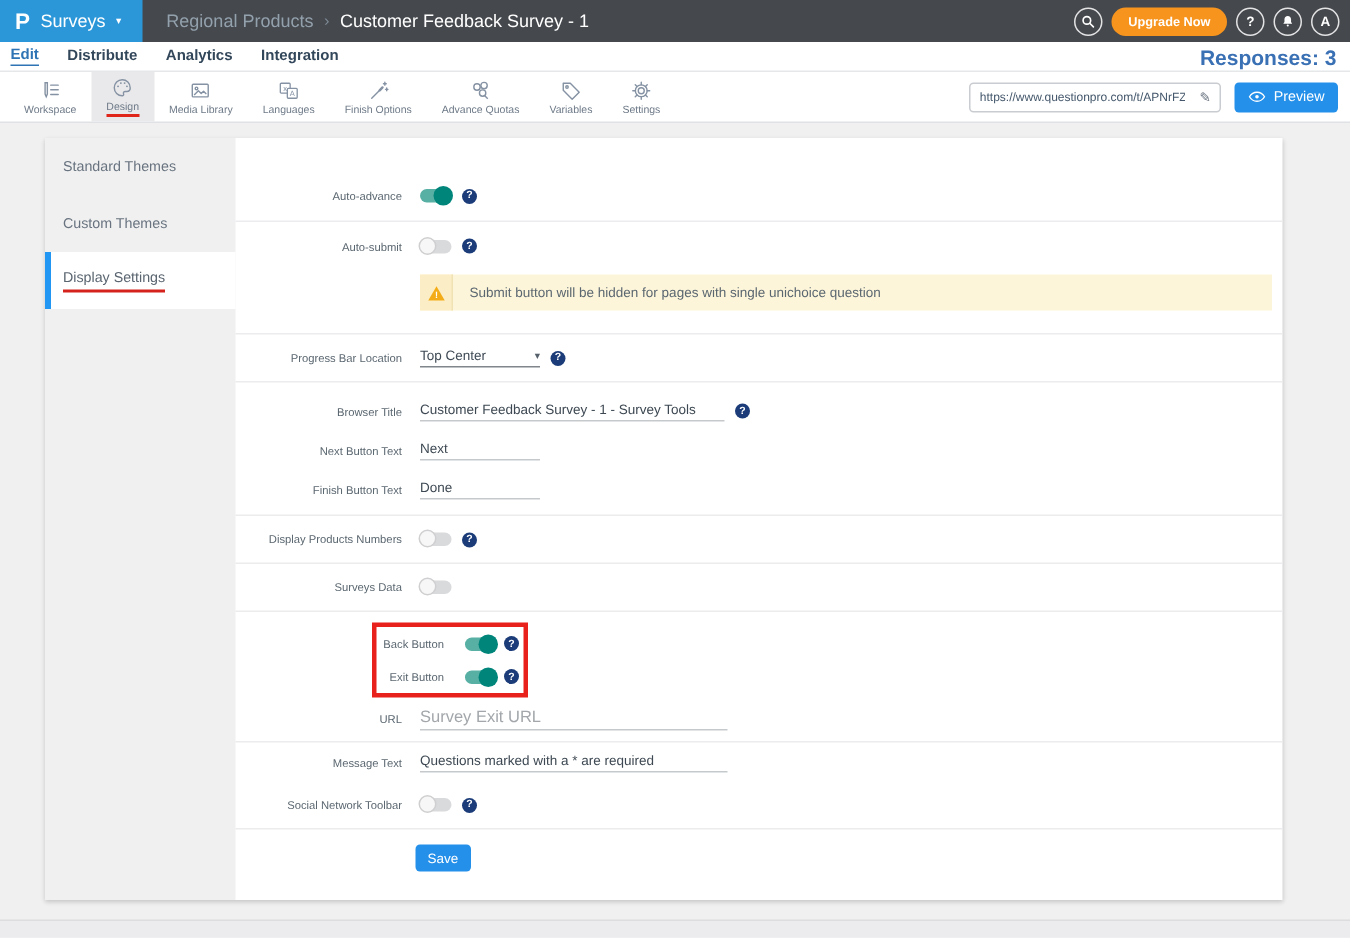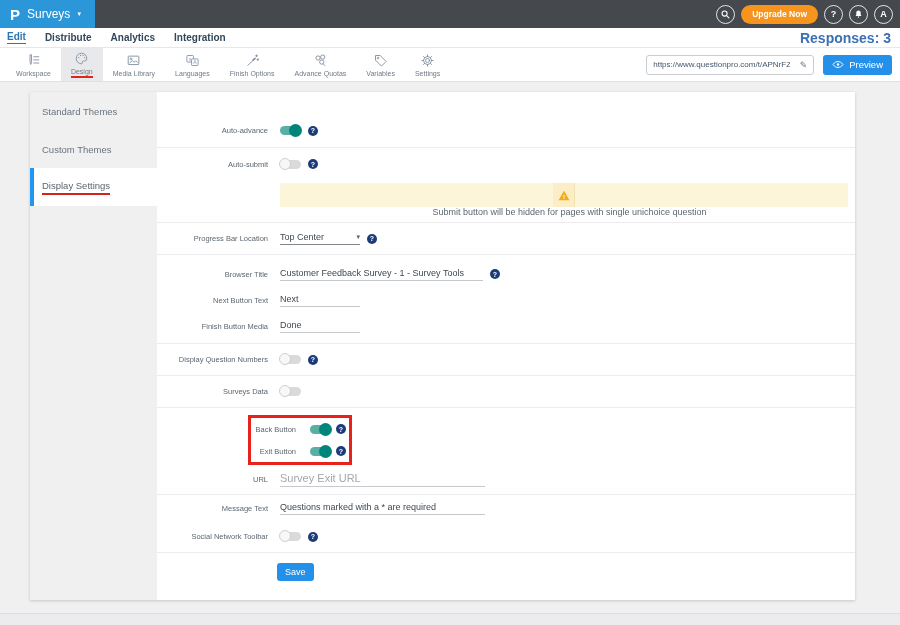--- a/index.html
+++ b/index.html
@@ -66,21 +66,21 @@
   .toggle { width:21px; height:9px; border-radius:5px; position:relative; display:inline-block; }
   .toggle .knob { position:absolute; top:-2px; width:13px; height:13px; border-radius:50%; }
   .toggle.on { background:#58b0a4; }
   .toggle.on .knob { right:-1px; background:#00857b; }
   .toggle.off { background:#d9dadc; }
   .toggle.off .knob { left:-1px; width:12px; height:12px; background:#f7f7f7; border:1px solid #cfcfd1; }
 
   .help { width:10px; height:10px; border-radius:50%; background:#1b3c78; color:#fff;
     font-size:7px; font-weight:700; display:inline-flex; align-items:center; justify-content:center; }
 
-  .warn { margin:3px 0 0 123px; width:568px; height:24px; background:#fdf5da; display:flex; align-items:center;flex-direction:column; }
+  .warn { margin:3px 0 0 123px; width:568px; height:24px; background:#fdf5da; display:flex; align-items:center; }
   .warn-icon { width:22px; height:24px; background:#fbeec6; border-right:1px solid #f1e2b4;
     display:flex; align-items:center; justify-content:center; flex-shrink:0; }
   .warn-text { margin-left:11px; font-size:9px; color:#5b6770; }
 
   .sel { width:80px; border-bottom:1px solid #80868c; display:flex; align-items:center;
     justify-content:space-between; padding-bottom:2px; font-size:9px; color:#3f4a55; }
   .sel-caret { font-size:7px; color:#55606a; }
 
   .uinput { border:none; border-bottom:1px solid #c6c9cc; background:transparent; font-size:9px;
     color:#3d4852; padding:0 0 2px; font-family:"Liberation Sans", sans-serif; }
@@ -109,20 +109,25 @@
   .sec8 .r1 { height:31px; } .sec8 .r2 { height:26px; } .sec8 .r3 { height:31px; }
 </style>
 </head>
 <body>
 
 <div class="topbar">
   <div class="brand">
     <span class="logo">P</span>
     <span class="brand-label">Surveys</span>
     <span class="brand-caret">▾</span>
+  </div>
+  <div class="crumbs">
+    <span class="crumb-parent">Regional Products</span>
+    <span class="crumb-sep">›</span>
+    <span class="crumb-current">Customer Feedback Survey - 1</span>
   </div>
   <div class="topbar-right">
     <span class="circle-btn">
       <svg width="11" height="11" viewBox="0 0 24 24" fill="none" stroke="#fff" stroke-width="2.4" stroke-linecap="round">
           <circle cx="10" cy="10" r="5.5"></circle>
           <line x1="14.5" y1="14.5" x2="19.5" y2="19.5"></line>
         </svg>
     </span>
     <span class="upgrade">Upgrade Now</span>
     <span class="circle-btn">?</span>
@@ -295,30 +300,30 @@
           <span class="help">?</span>
         </span>
       </div>
       <div class="frow">
         <span class="flabel">Next Button Text</span>
         <span class="ctrl">
           <input class="uinput w80" value="Next" style="">
         </span>
       </div>
       <div class="frow">
-        <span class="flabel">Finish Button Media</span>
+        <span class="flabel">Finish Button Text</span>
         <span class="ctrl">
           <input class="uinput w80" value="Done" style="">
         </span>
       </div>
     </div>
 
     <div class="sec sec5">
       <div class="frow">
-        <span class="flabel">Display Question Numbers</span>
+        <span class="flabel">Display Products Numbers</span>
         <span class="ctrl">
           <span class="toggle off">
               <span class="knob"></span>
             </span>
           <span class="help">?</span>
         </span>
       </div>
     </div>
 
     <div class="sec sec6">

